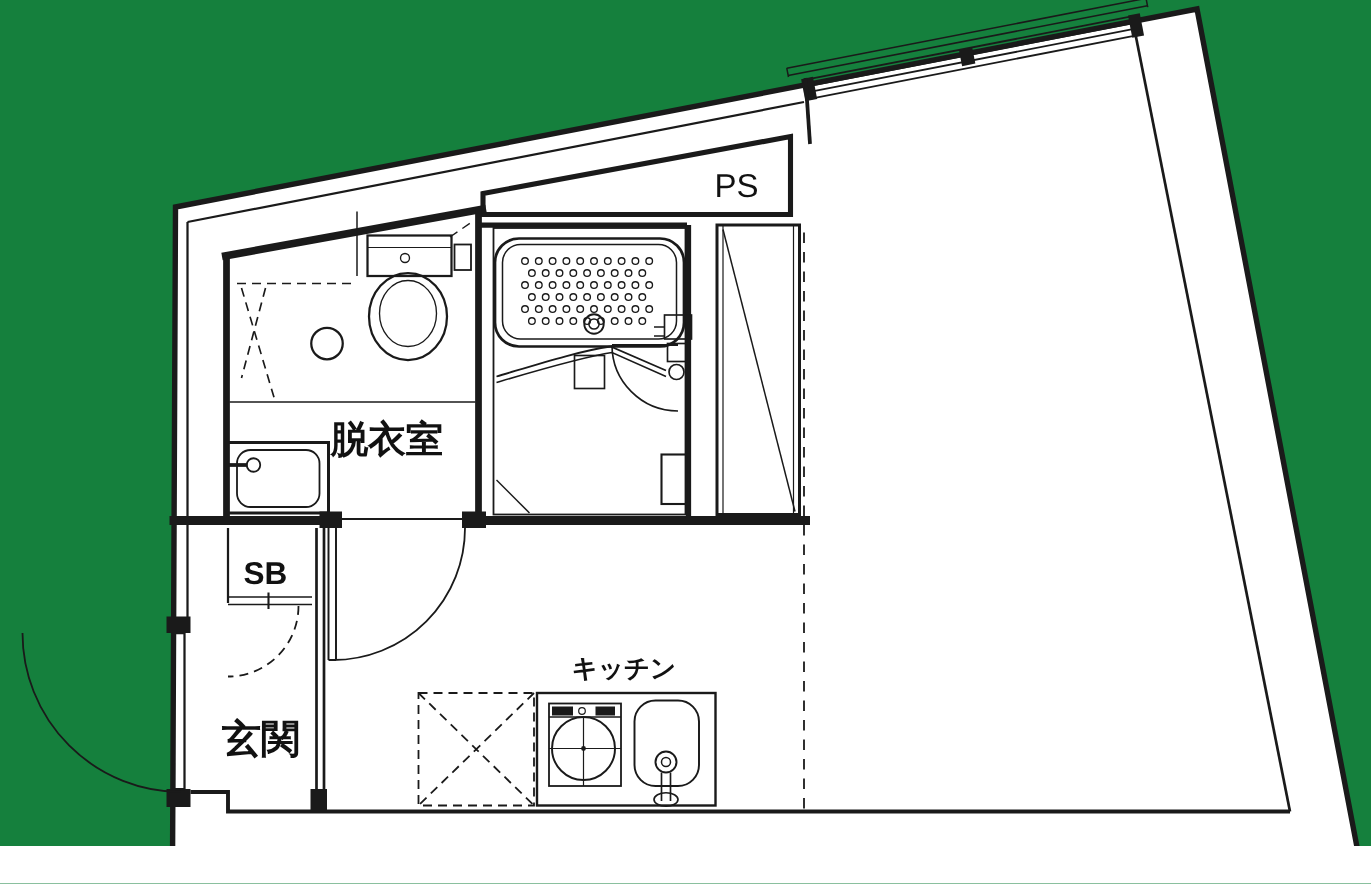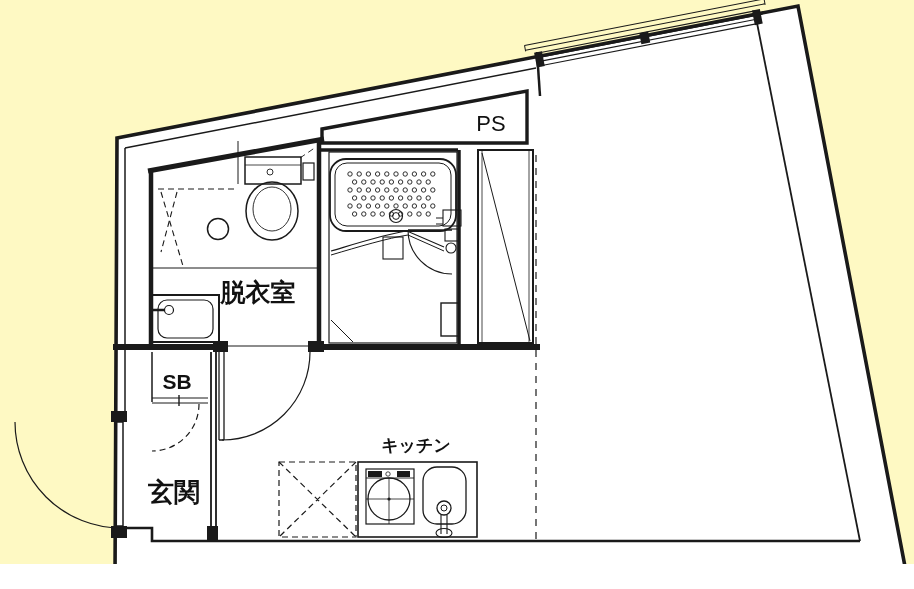--- a/index.html
+++ b/index.html
@@ -1,16 +1,16 @@
 <!DOCTYPE html>
 <html><head>
 <meta charset="utf-8">
 <style>
   html,body{margin:0;padding:0;background:#fff;}
-  .stage{position:relative;width:914px;height:564px;background:#fef9c3;overflow:hidden;
+  .stage{position:relative;width:914px;height:564px;background:#15803d;overflow:hidden;
          font-family:"Liberation Sans","DejaVu Sans",sans-serif;}
   svg{display:block;}
   .ln{stroke:#1a1a1a;fill:none;}
   .lbl{fill:#111;text-anchor:middle;font-family:"Liberation Sans","DejaVu Sans",sans-serif;}
   .jp{font-weight:600;}
   .dash{stroke-dasharray:6 4;}
 </style>
 </head>
 <body>
 

